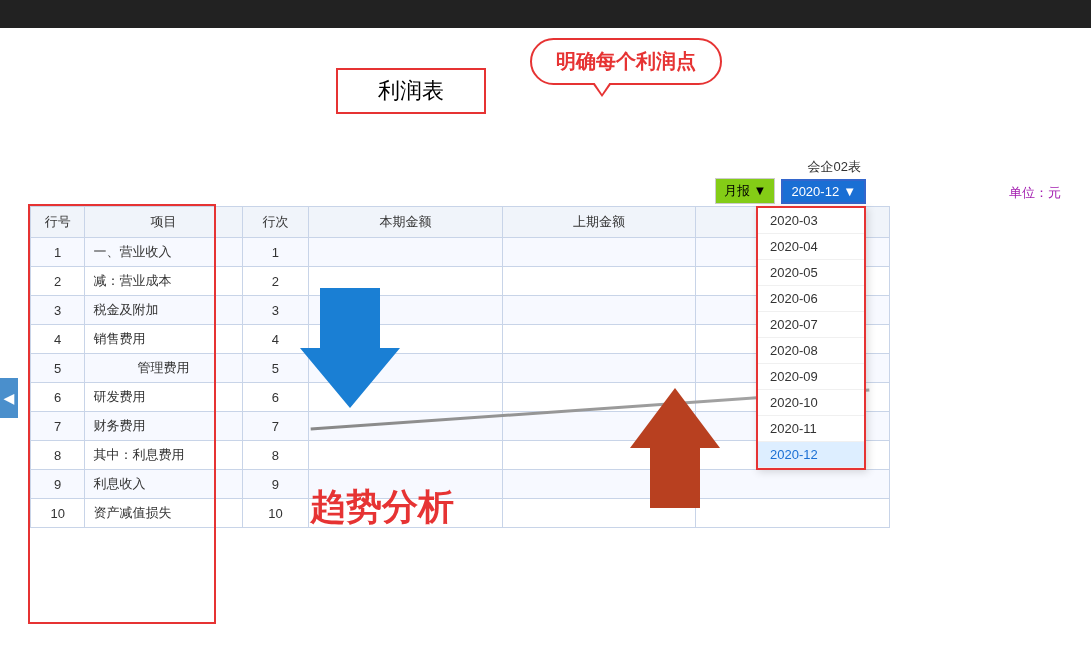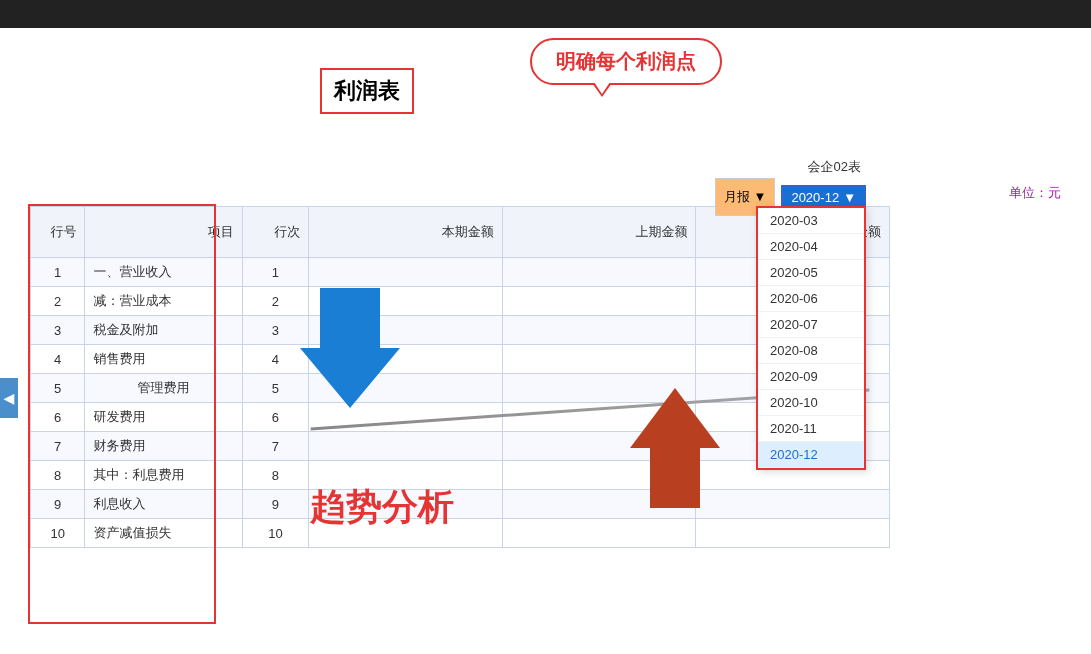--- a/index.html
+++ b/index.html
@@ -23,25 +23,25 @@
       width: 100%;
       height: 626px;
       background: #fff;
       overflow: hidden;
     }
 
     
     .title-box {
       position: absolute;
       top: 40px;
-      left: 320px;
+      left: 336px;
       border: 2px solid #e63333;
-      padding: 6px 12px;
+      padding: 6px 40px;
       font-size: 22px;
-      font-weight: bold;
+      font-weight: normal;
       color: #000;
       background: #fff;
       z-index: 10;
     }
 
     
     .speech-bubble {
       position: absolute;
       top: 10px;
       left: 530px;
@@ -93,23 +93,23 @@
       top: 150px;
       right: 225px;
       display: flex;
       align-items: center;
       gap: 6px;
       z-index: 5;
     }
 
     .period-select {
       border: 1px solid #ccc;
-      padding: 9px 8px;
-      font-size: 13px;
-      background: #fdba74;
+      padding: 3px 8px;
+      font-size: 13px;
+      background: #84cc16;
       cursor: pointer;
     }
 
     .date-select-active {
       border: 2px solid #3366cc;
       padding: 3px 8px;
       font-size: 13px;
       background: #1a6fd4;
       color: #fff;
       cursor: pointer;
@@ -165,22 +165,22 @@
       left: 30px;
       width: 860px;
       border-collapse: collapse;
       font-size: 13px;
       z-index: 4;
     }
 
     .data-table th {
       background: #f0f4fa;
       border: 1px solid #c8d4e8;
-      padding: 16px 8px;
-      text-align: right;
+      padding: 6px 8px;
+      text-align: center;
       font-weight: normal;
       color: #333;
     }
 
     .data-table td {
       border: 1px solid #c8d4e8;
       padding: 5px 8px;
       text-align: center;
       color: #333;
     }

